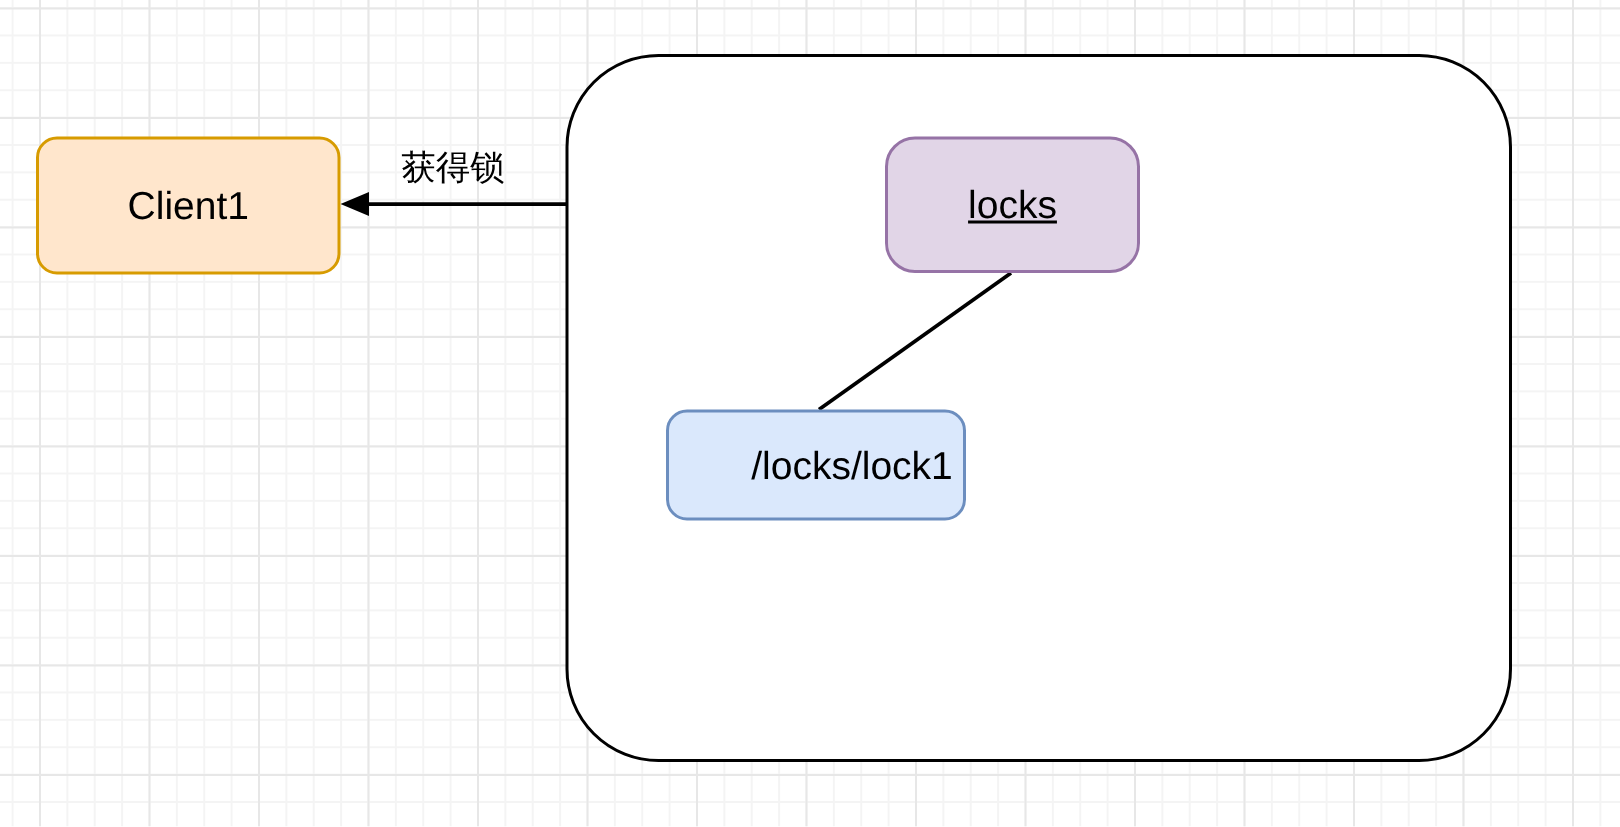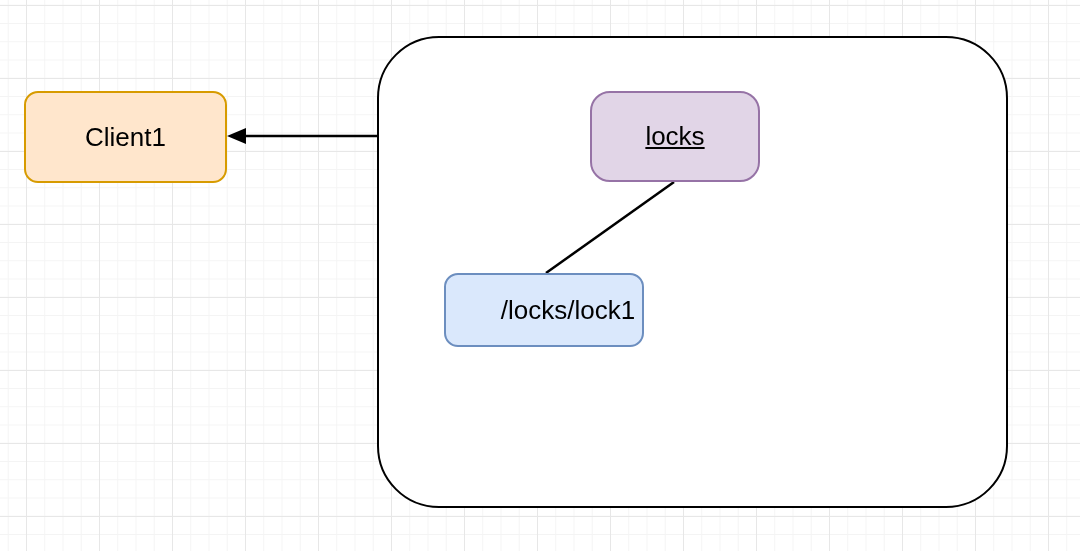--- a/index.html
+++ b/index.html
@@ -96,20 +96,21 @@
   <div class="group-shape"></div>
 
   <svg class="edges" viewBox="0 0 1080 551" xmlns="http://www.w3.org/2000/svg">
     <g>
       <line x1="378" y1="136" x2="243" y2="136" stroke="#000000" stroke-width="2.5"></line>
       <polygon points="227,136 246,128 246,144" fill="#000000"></polygon>
     </g>
     <line x1="674" y1="182" x2="546" y2="273" stroke="#000000" stroke-width="2.5"></line>
   </svg>
 
+  <div class="edge-label">获得锁</div>
 
   <div class="node node-client1">
     <span>Client1</span>
   </div>
 
   <div class="node node-locks">
     <span>locks</span>
   </div>
 
   <div class="node node-lock1">

